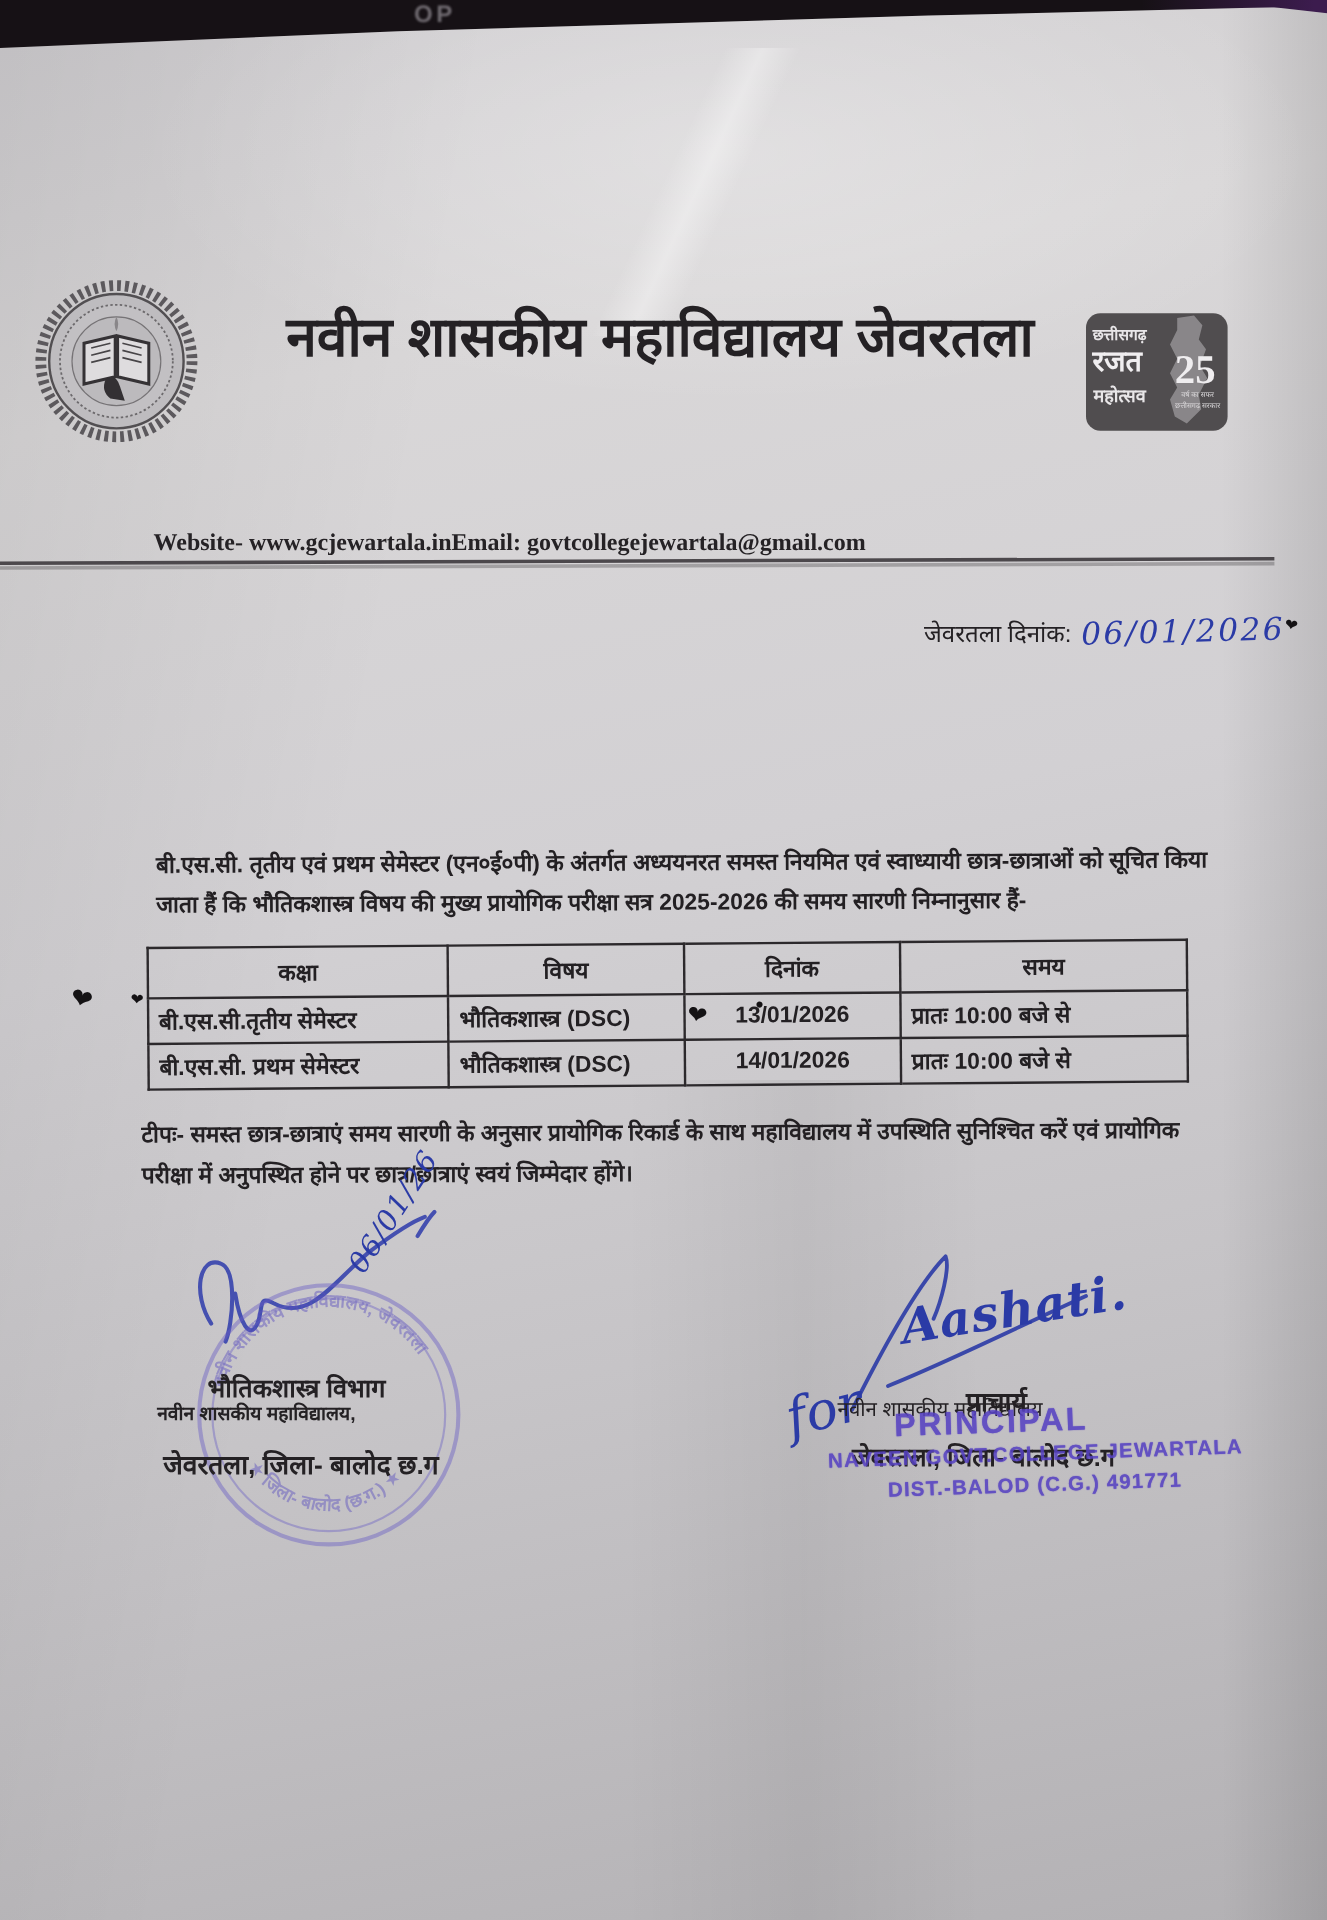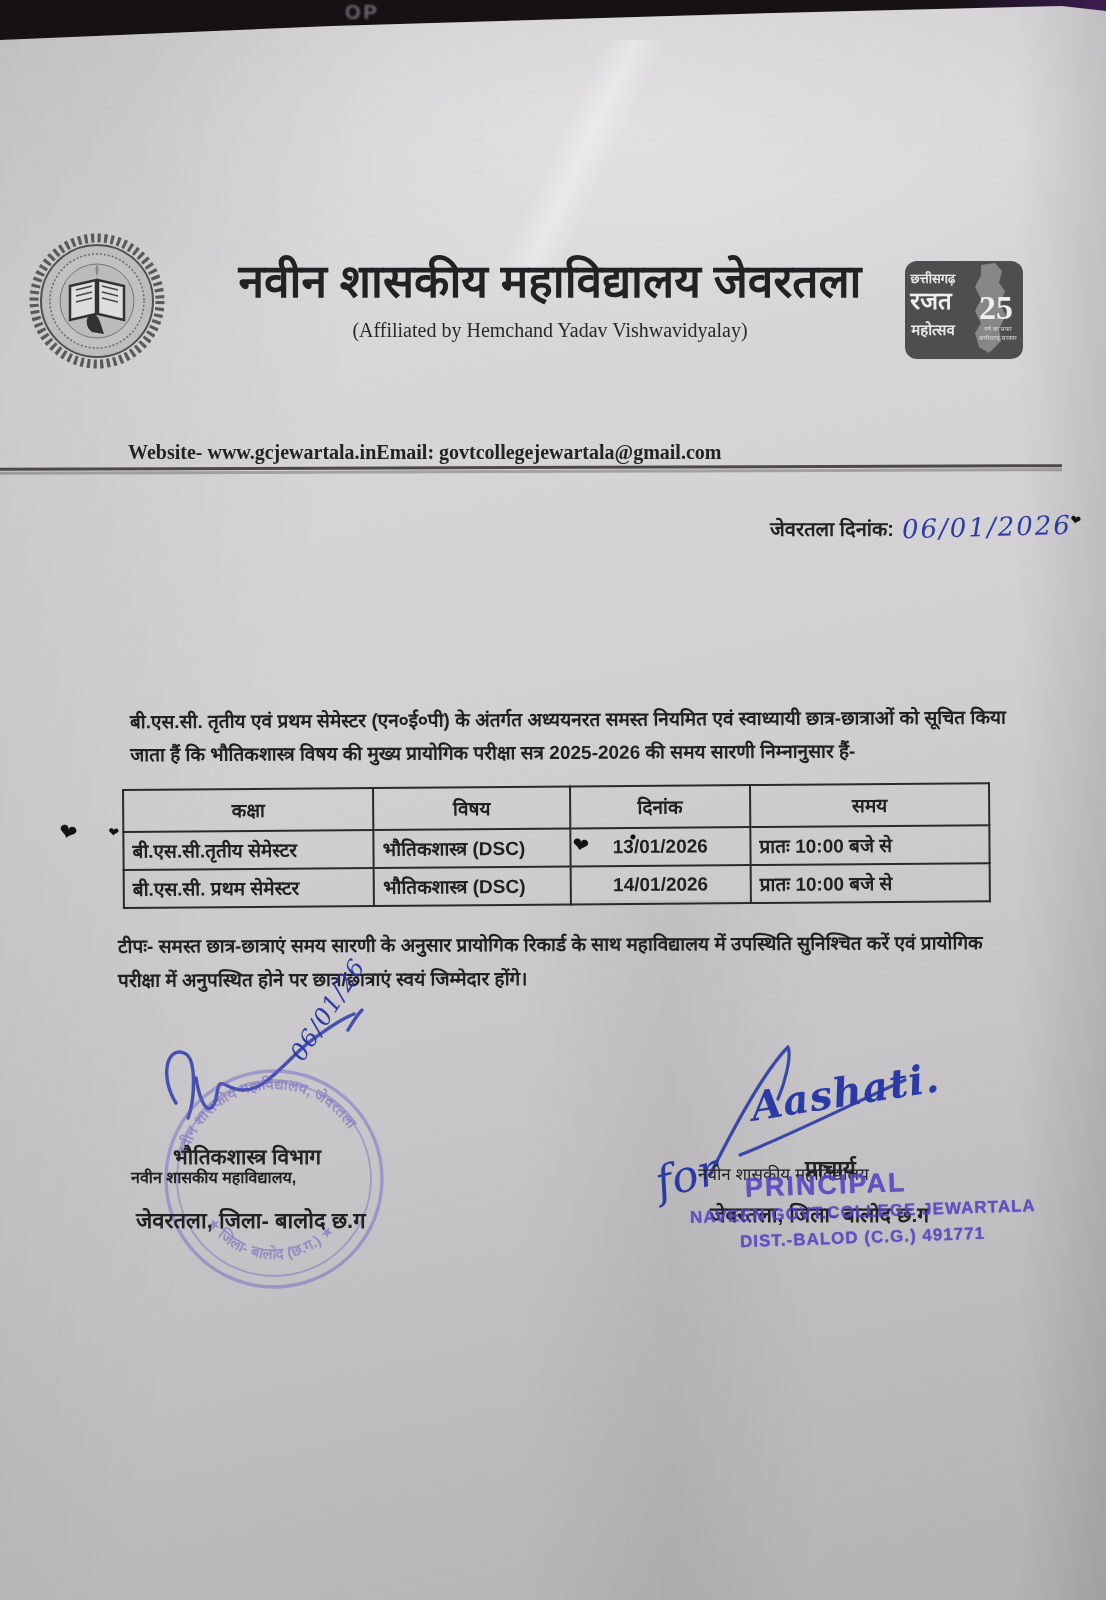--- a/index.html
+++ b/index.html
@@ -34,21 +34,21 @@
   .h-affil{font-family:"Liberation Serif","DejaVu Serif",serif;font-size:20px;color:#2a272a;margin-top:9px;}
   .h-aishe{font-family:"Liberation Serif","DejaVu Serif",serif;font-size:20px;color:#2a272a;margin-top:3px;}
   .emblem{position:absolute;left:903px;top:257px;width:124px;height:110px;filter:blur(.3px);}
   .contact-row{position:absolute;left:128px;top:441px;width:822px;display:flex;justify-content:flex-start;
     font-family:"Liberation Serif","DejaVu Serif",serif;font-weight:700;font-size:20px;color:#252225;}
   .rule{position:absolute;left:0;top:466px;width:1062px;height:3px;background:#4c484c;
     box-shadow:0 4px 0 rgba(70,65,70,.35);transform:rotate(-.2deg);}
 
   
   .date-line{position:absolute;left:770px;top:512px;width:330px;white-space:nowrap;}
-  .date-label{font-size:20px;font-weight:700;color:#242124;}
+  .date-label{font-size:20px;font-weight:400;color:#242124;}
   .handwrite{color:#2b3ba6;font-family:"DejaVu Serif","Liberation Serif",serif;font-style:italic;}
   .date-value{font-size:26px;letter-spacing:2px;display:inline-block;transform:rotate(-1.5deg);margin-left:4px;}
 
   .notice-title{position:absolute;left:0;top:617px;width:1106px;text-align:center;
     font-size:27px;font-weight:700;color:#232023;}
 
   .body-para{position:absolute;left:130px;top:703px;width:876px;font-size:19px;font-weight:600;
     line-height:1.75;color:#232023;transform:rotate(-.3deg);text-align:justify;}
 
   table.sched{position:absolute;left:122px;top:789px;width:868px;border-collapse:collapse;
@@ -109,21 +109,20 @@
     <circle cx="71" cy="71" r="37" fill="#c1bfc2" stroke="#757275" stroke-width="1"></circle>
     <path d="M44 56 L70 50 L70 84 L44 90 Z" fill="#e6e4e6" stroke="#2e2b2e" stroke-width="2.5"></path>
     <path d="M98 56 L72 50 L72 84 L98 90 Z" fill="#e6e4e6" stroke="#2e2b2e" stroke-width="2.5"></path>
     <path d="M50 60 L66 56 M50 66 L66 62 M50 72 L66 68 M92 60 L76 56 M92 66 L76 62 M92 72 L76 68" stroke="#434043" stroke-width="1.4" fill="none"></path>
     <path d="M62 86 Q70 80 74 92 L78 104 L66 102 Q58 96 62 86 Z" fill="#2c292c"></path>
     <path d="M71 34 Q74 40 71 46 Q68 40 71 34 Z" fill="#8a878a"></path>
   </svg>
 
   <div class="header-center">
     <div class="h-line2">नवीन शासकीय महाविद्यालय जेवरतला</div>
-    <div class="h-affil">(Affiliated by Hemchand Yadav Vishwavidyalay)</div>
   </div>
 
   <svg class="emblem" viewBox="0 0 124 110">
     <rect x="2" y="4" width="118" height="98" rx="12" fill="#504d4f"></rect>
     <path d="M78 8 L92 6 L99 14 L96 26 L102 34 L97 48 L103 58 L96 72 L98 84 L86 96 L76 90 L72 76 L78 66 L72 54 L78 42 L72 30 L78 18 Z" fill="#8f8d8f" opacity="0.9"></path>
     <text x="30" y="26" text-anchor="middle" font-size="13" font-weight="bold" fill="#e8e6e8">छत्तीसगढ़</text>
     <text x="28" y="52" text-anchor="middle" font-size="24" font-weight="bold" fill="#f0eef0">रजत</text>
     <text x="30" y="78" text-anchor="middle" font-size="15" font-weight="bold" fill="#e8e6e8">महोत्सव</text>
     <text x="93" y="62" text-anchor="middle" font-size="34" font-weight="bold" font-family="Liberation Serif, serif" fill="#efedef">25</text>
     <text x="95" y="74" text-anchor="middle" font-size="6" fill="#dcdadc">वर्ष का सफर</text>

